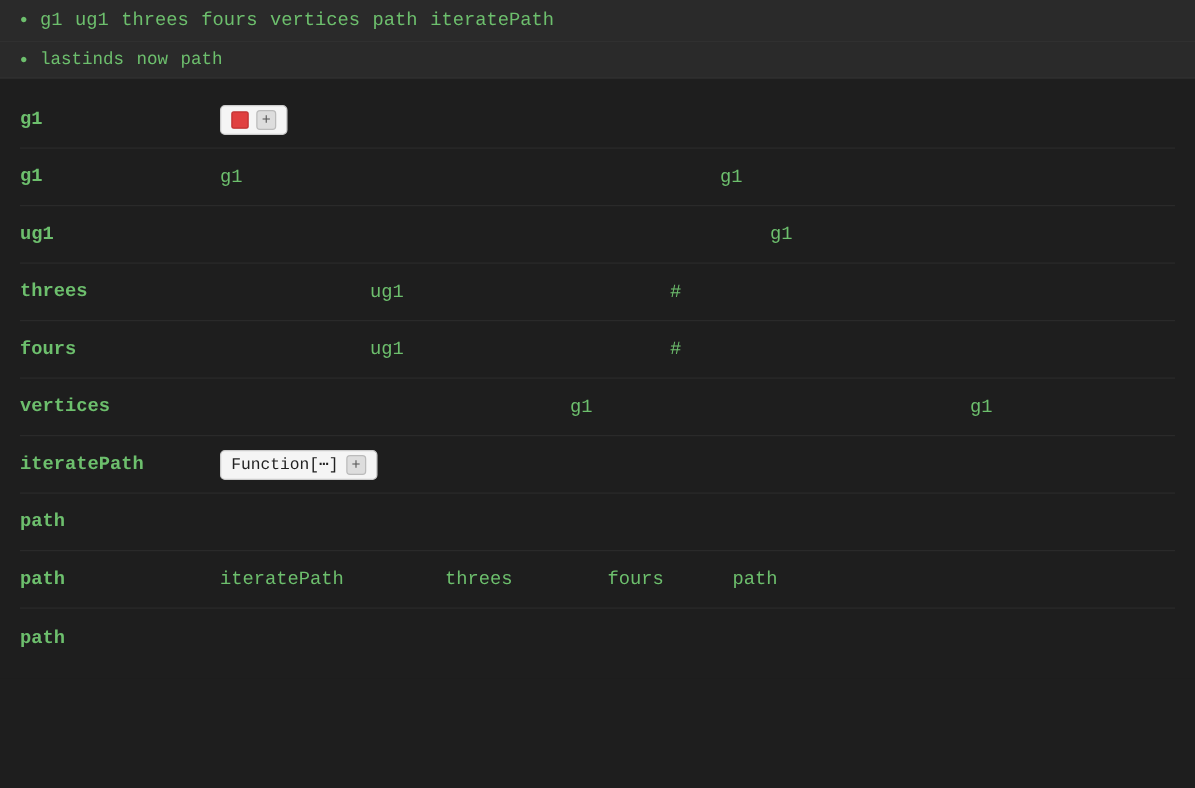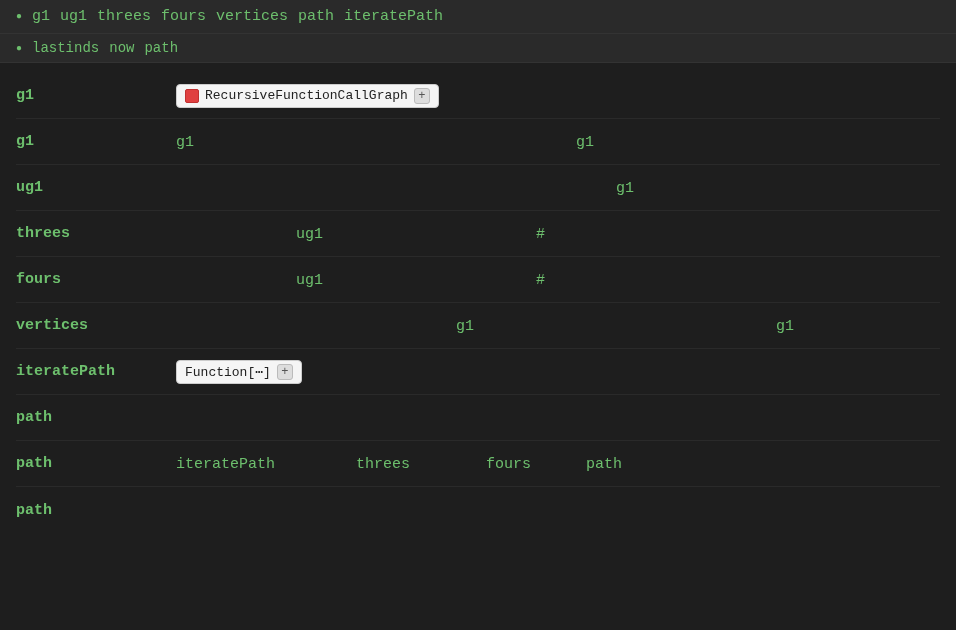--- a/index.html
+++ b/index.html
@@ -158,21 +158,20 @@
     <span class="second-bar-item">path</span>
   </div>
 
   <div class="main-content">
 
     <div class="symbol-row">
       <div class="symbol-name">g1</div>
       <div class="symbol-content">
         <div class="widget-badge">
           <span class="icon-square"></span>
-          <span>RecursiveFunctionCallGraph</span>
           <span class="plus-btn">+</span>
         </div>
       </div>
     </div>
 
     <div class="symbol-row" style="position:relative; height:46px;">
       <div class="symbol-name">g1</div>
       <div style="position:relative; flex:1; height:100%;">
         <span class="cell" style="left:0px; top:50%; transform:translateY(-50%);">g1</span>
         <span class="cell" style="left:400px; top:50%; transform:translateY(-50%);">g1</span>

